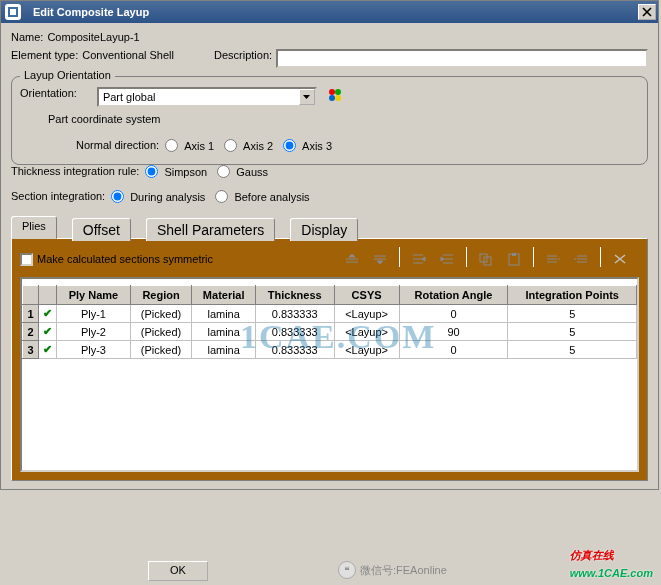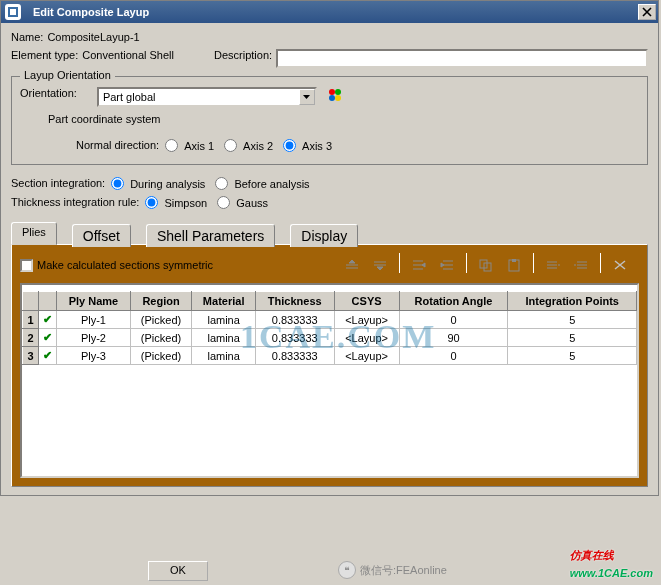--- a/index.html
+++ b/index.html
@@ -8,21 +8,21 @@
 .titlebar { background: linear-gradient(to right, #0a246a, #a6caf0 65%, #0a246a 140%); background: linear-gradient(to bottom, #4a6d99, #2d5287); height: 22px; display: flex; align-items: center; padding: 0 2px 0 4px; }
 .titlebar-icon { width: 16px; height: 16px; background: #fff; border-radius: 3px; margin-right: 4px; display: flex; align-items: center; justify-content: center; }
 .titlebar-icon svg { width: 12px; height: 12px; }
 .titlebar-text { color: #fff; font-weight: bold; flex: 1; margin-left: 8px; }
 .close-btn { width: 18px; height: 16px; background: #d4d0c8; border: 1px outset #fff; display: flex; align-items: center; justify-content: center; font-family: Arial; font-weight: bold; font-size: 12px; }
 .content { padding: 8px 10px; }
 .row { display: flex; align-items: flex-start; margin-bottom: 6px; }
 .label { margin-right: 4px; }
 .text-val { margin-right: 12px; }
 .desc-input { flex: 1; height: 19px; background: #fff; border: 2px inset #d4d0c8; padding: 1px 3px; }
-.groupbox { border: 1px solid #808080; border-radius: 0; padding: 10px 8px 8px 8px; margin-top: 8px; position: relative; }
+.groupbox { border: 1px solid #808080; border-radius: 8px; padding: 10px 8px 8px 8px; margin-top: 8px; position: relative; }
 .groupbox-title { position: absolute; top: -8px; left: 8px; background: #d4d0c8; padding: 0 4px; }
 .dropdown { display: inline-flex; width: 220px; height: 20px; background: #ffffff; border: 2px inset #d4d0c8; align-items: center; margin-left: 16px; }
 .dropdown-text { flex: 1; padding: 0 4px; }
 .dropdown-btn { width: 16px; height: 100%; background: #d4d0c8; border: 1px outset #fff; display: flex; align-items: center; justify-content: center; }
 .color-icon { width: 16px; height: 16px; margin-left: 10px; }
 .radio-grp { display: inline-flex; align-items: center; gap: 4px; margin-right: 10px; }
 input[type=radio] { margin: 0 2px 0 0; }
 .tabs { display: flex; margin-top: 12px; position: relative; top: 1px; }
 .tab { padding: 3px 10px; background: #d4d0c8; border: 1px solid #808080; border-bottom: none; border-top-left-radius: 3px; border-top-right-radius: 3px; margin-right: 15px; position: relative; }
 .tab.active { background: #d4d0c8; border-bottom: 1px solid #d4d0c8; z-index: 2; top: 0; border-color: #fff #808080 #d4d0c8 #fff; }
@@ -108,40 +108,40 @@
             <input type="radio" name="axis" style="">
             <span>Axis 2</span>
           </label>
         <label class="radio-grp">
             <input type="radio" name="axis" checked="" style="">
             <span>Axis 3</span>
           </label>
       </div>
     </div>
 
+    <div class="row">
+      <span class="label" style="margin-right:6px;">Thickness integration rule:</span>
+      <label class="radio-grp">
+          <input type="radio" name="trule" checked="" style="">
+          <span>Simpson</span>
+        </label>
+      <label class="radio-grp">
+          <input type="radio" name="trule" style="">
+          <span>Gauss</span>
+        </label>
+    </div>
     <div class="row" style="margin-top:12px;">
       <span class="label" style="margin-right:6px;">Section integration:</span>
       <label class="radio-grp">
           <input type="radio" name="sint" checked="" style="">
           <span>During analysis</span>
         </label>
       <label class="radio-grp">
           <input type="radio" name="sint" style="">
           <span>Before analysis</span>
-        </label>
-    </div>
-    <div class="row">
-      <span class="label" style="margin-right:6px;">Thickness integration rule:</span>
-      <label class="radio-grp">
-          <input type="radio" name="trule" checked="" style="">
-          <span>Simpson</span>
-        </label>
-      <label class="radio-grp">
-          <input type="radio" name="trule" style="">
-          <span>Gauss</span>
         </label>
     </div>
 
     <div class="tabs">
       <div class="tab active">Plies</div>
       <div class="tab">Offset</div>
       <div class="tab">Shell Parameters</div>
       <div class="tab">Display</div>
     </div>
     <div class="tab-content">

